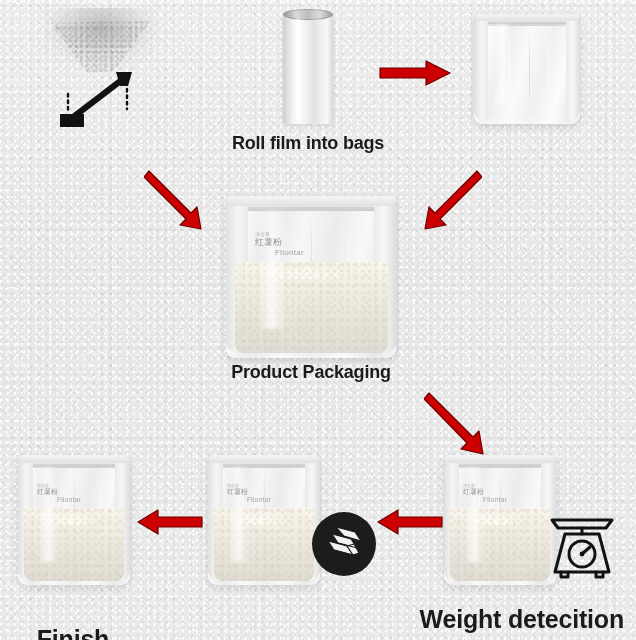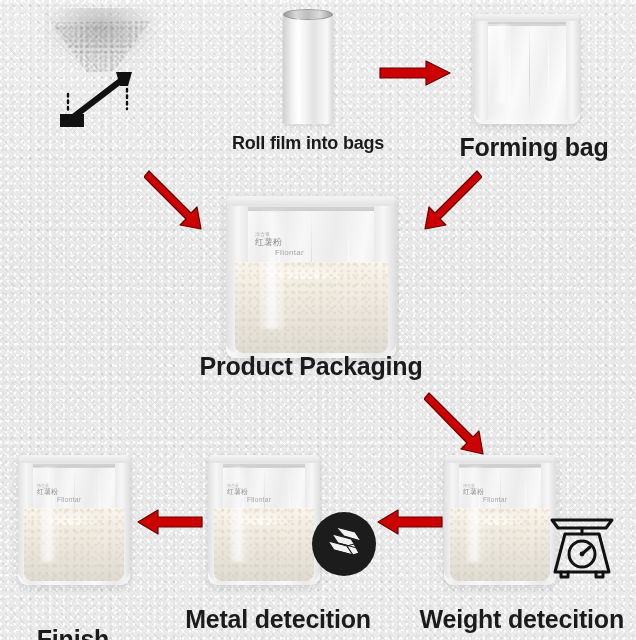--- a/index.html
+++ b/index.html
@@ -191,21 +191,20 @@
     <div class="bag-topfold"></div>
     <div class="bag-zip"></div>
     <div class="bag-fold-l"></div>
     <div class="bag-fold-r"></div>
     <div class="bag-crease" style="left:33%;"></div>
     <div class="bag-crease d" style="left:52%;"></div>
     <div class="bag-crease" style="left:70%;"></div>
     <div class="bag-gloss"></div>
   </div>
 
-  <div class="caption" style="left:432px;top:133px;width:204px;font-size:25px;">Forming bag</div>
 
   <svg class="arrow" style="left:144px;top:170px;" width="70" height="64" viewBox="0 0 70 64">
     <g fill="#cc0000" stroke="#6b0000" stroke-width="1.2" stroke-linejoin="round">
       <polygon points="5,1 14,10 47,43 53,37 57,59 36,55 42,49 9,16 0,7"></polygon>
     </g>
   </svg>
 
   <svg class="arrow" style="left:412px;top:170px;" width="70" height="64" viewBox="0 0 70 64">
     <g fill="#cc0000" stroke="#6b0000" stroke-width="1.2" stroke-linejoin="round">
       <polygon points="65,1 56,10 23,43 17,37 13,59 34,55 28,49 61,16 70,7"></polygon>
@@ -223,21 +222,21 @@
     <div class="bag-crease" style="left:72%;"></div>
     <div class="bag-fill"></div>
     <div class="bag-gloss"></div>
     <div class="bag-label" style="font-size:1px;">
       <div class="l1" style="font-size:5px;">净含量</div>
       <div class="l2" style="font-size:9px;">红薯粉</div>
       <div class="l3" style="font-size:8px;">Fllontar</div>
     </div>
   </div>
 
-  <div class="caption" style="left:176px;top:352px;width:270px;font-size:25px;text-align:center;">Product Packaging</div>
+  <div class="caption" style="left:176px;top:362px;width:270px;font-size:18px;text-align:center;">Product Packaging</div>
 
   <svg class="arrow" style="left:424px;top:392px;" width="76" height="68" viewBox="0 0 76 68">
     <g fill="#cc0000" stroke="#6b0000" stroke-width="1.2" stroke-linejoin="round">
       <polygon points="5,1 14,10 49,45 55,39 59,62 37,57 43,51 9,16 0,7"></polygon>
     </g>
   </svg>
 
   <div class="bag" style="left:18px;top:455px;width:112px;height:130px;">
     <div class="bag-body"></div>
     <div class="bag-topfold"></div>
@@ -290,21 +289,20 @@
         <polygon points="5,18 24,23 30,32 11,27"></polygon>
         <polygon points="24,23 30,32 36,30 31,21"></polygon>
       </g>
       <g stroke="#1c1c1c" stroke-width="1" fill="none">
         <line x1="15" y1="20" x2="34" y2="25"></line>
         <line x1="11" y1="27" x2="30" y2="32"></line>
       </g>
     </svg>
   </div>
 
-  <div class="caption" style="left:178px;top:605px;width:200px;font-size:25px;">Metal detecition</div>
 
   <svg class="arrow" style="left:376px;top:507px;" width="68" height="30" viewBox="0 0 68 30">
     <g fill="#cc0000" stroke="#6b0000" stroke-width="1.2" stroke-linejoin="round">
       <polygon points="66,10 22,10 22,3 2,15 22,27 22,20 66,20"></polygon>
     </g>
   </svg>
 
   <div class="bag" style="left:444px;top:455px;width:112px;height:130px;">
     <div class="bag-body"></div>
     <div class="bag-topfold"></div>

